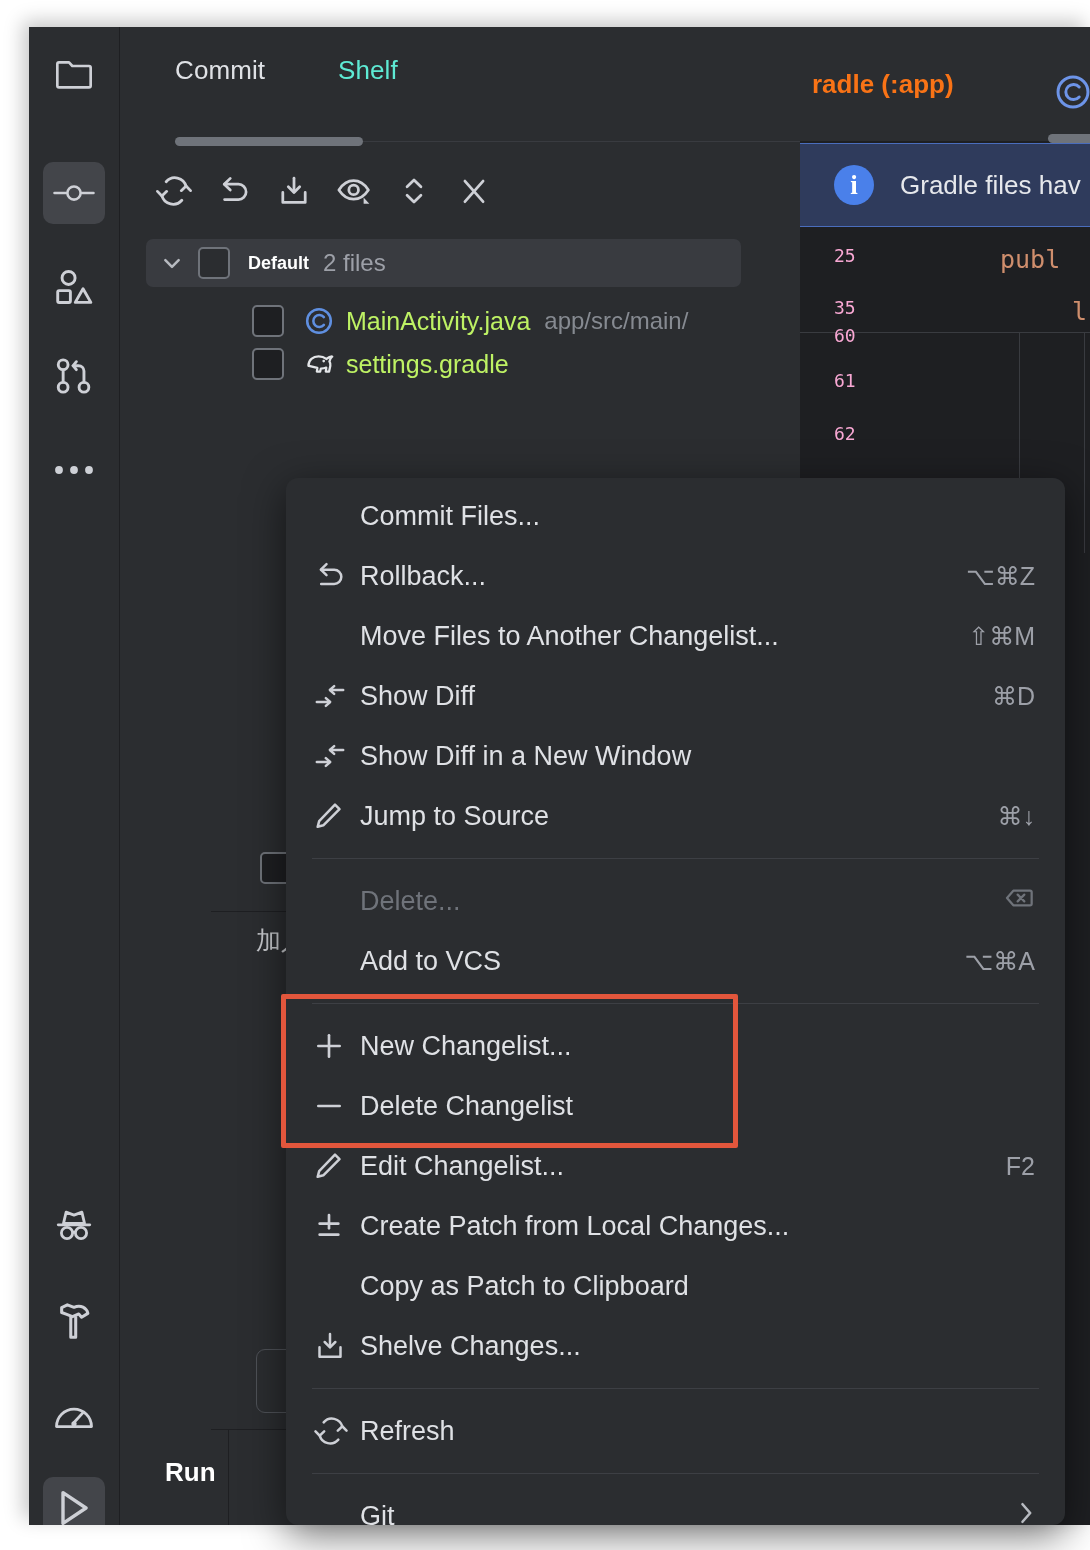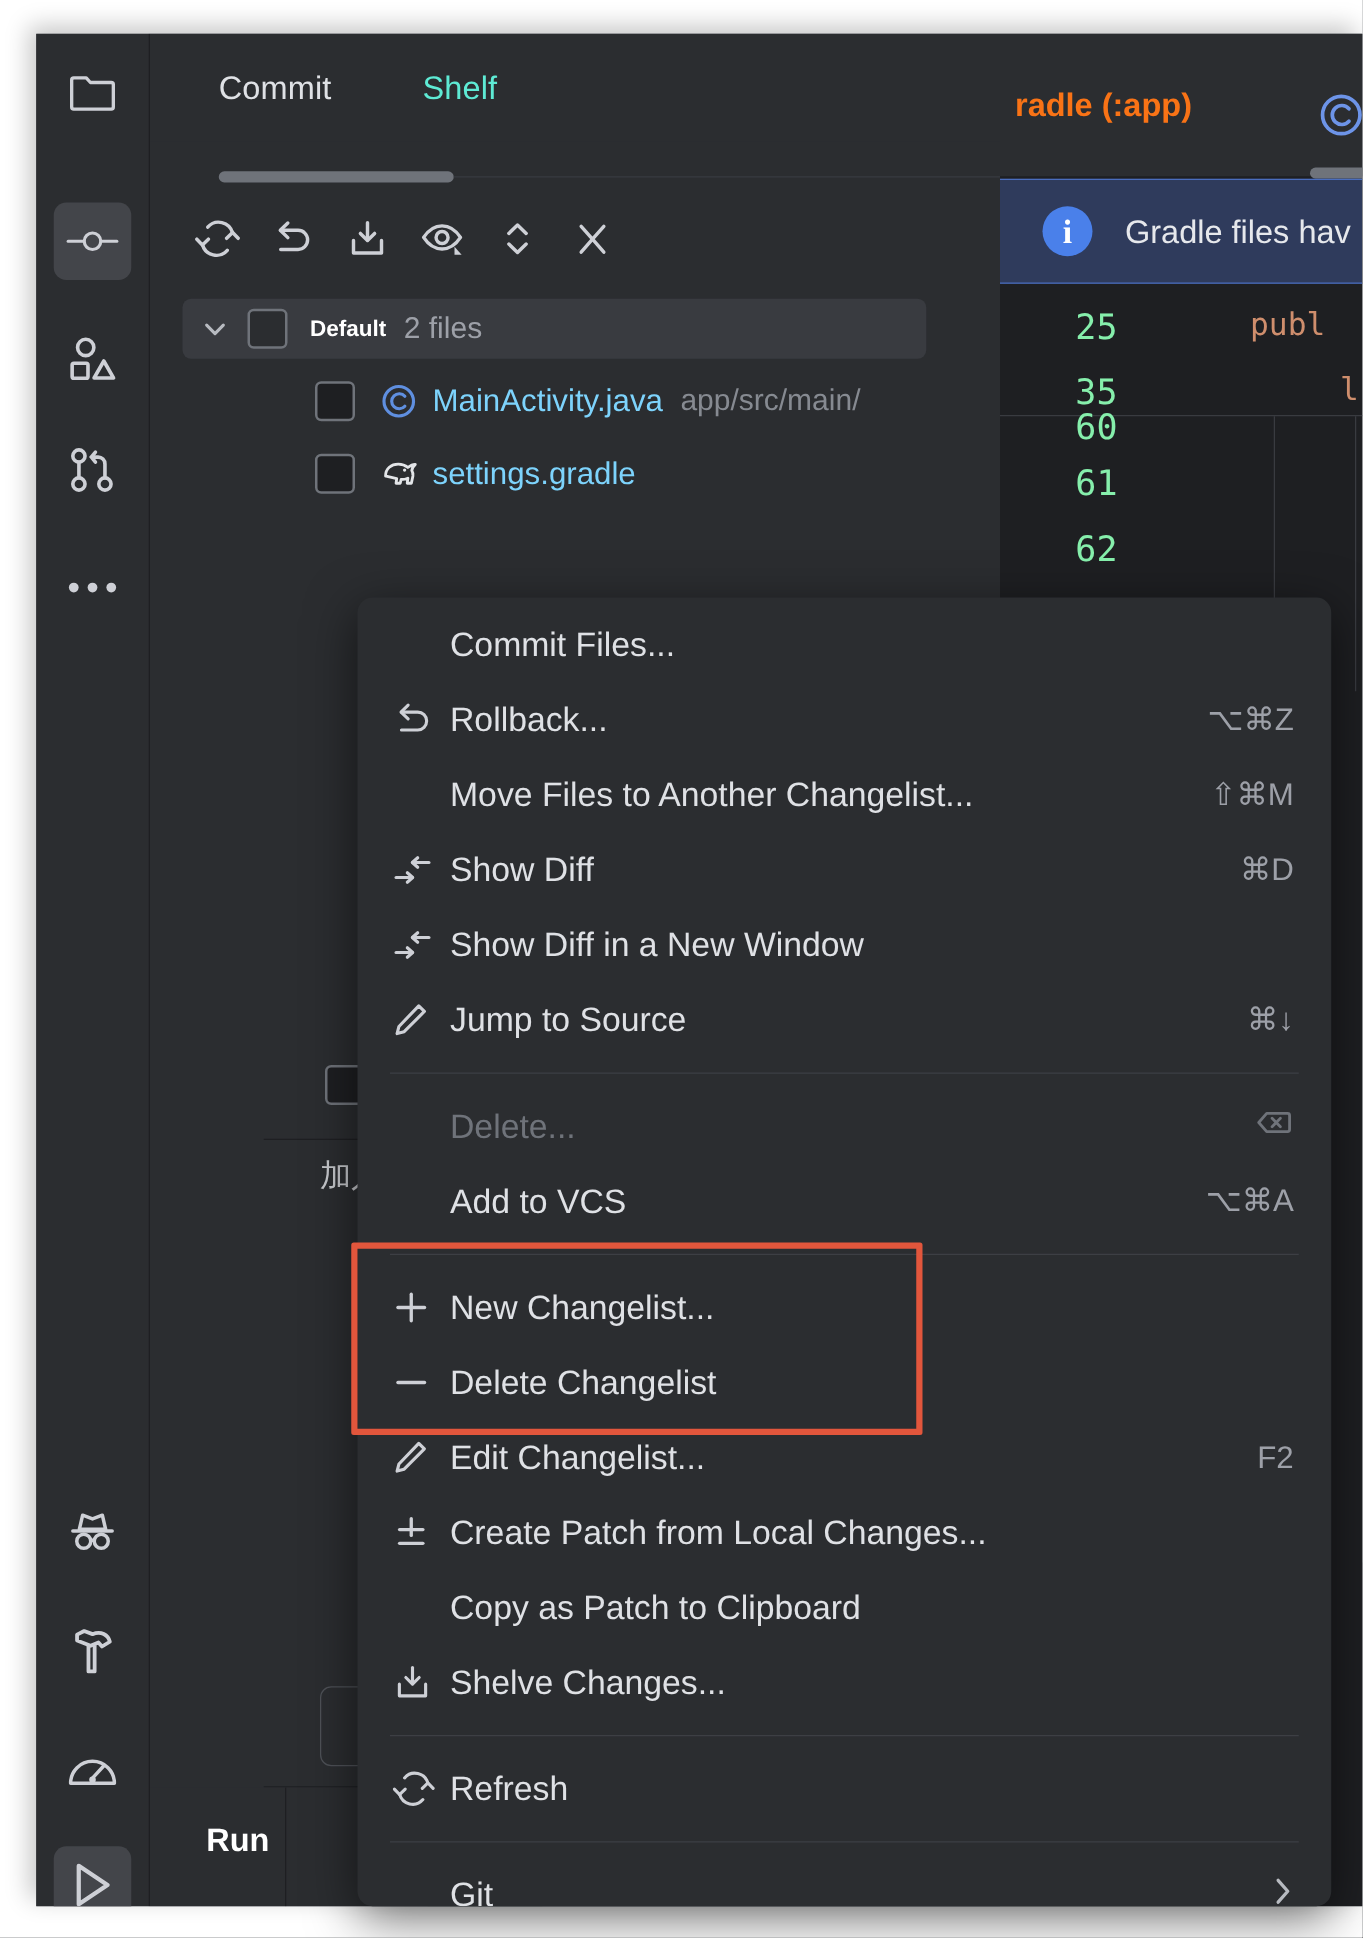--- a/index.html
+++ b/index.html
@@ -104,21 +104,21 @@
     margin-left: 18px; font-size: 18px; font-weight: bold; color: #ffffff;
   }
   #count-default { margin-left: 14px; font-size: 24px; color: #9da0a8; }
 
   .file-row {
     position: absolute; left: 26px;
     height: 48px; display:flex; align-items:center;
   }
   .file-row .cbox { margin-left: 106px; }
   .file-icon { margin-left: 20px; width: 30px; height: 30px; flex:none; }
-  .file-name { margin-left: 12px; font-size: 25px; color: #7dd3fc; white-space: nowrap; }
+  .file-name { margin-left: 12px; font-size: 25px; color: #bef264; white-space: nowrap; }
   .file-path { margin-left: 14px; font-size: 24px; color: #868a91; white-space: nowrap; }
 
   
   #amend-row {
     position:absolute; left:140px; top:825px;
     display:flex; align-items:center;
   }
   #amend-row .cbox { margin-left: 0; }
   #amend-label { margin-left: 18px; font-size:26px; color:#dfe1e5; white-space:nowrap;}
   #commit-msg-divider { position:absolute; left:91px; top:884px; width:680px; height:1px; background:#1e1f22;}
@@ -168,23 +168,23 @@
   }
   #notif-icon {
     margin-left: 34px; width: 40px; height: 40px; border-radius: 50%;
     background: #4a80ea; display:flex; align-items:center; justify-content:center;
     color:#fff; font-size:27px; font-weight:bold; font-family:"Liberation Serif",serif;
   }
   #notif-text { margin-left: 26px; font-size:26px; color:#e6e8ec; white-space:nowrap; }
 
   .gutter-num {
     position:absolute; right: 196px;
-    font-size: 28px; color: #86efac;
+    font-size: 18px; color: #f9a8d4;
     font-family:"DejaVu Sans Mono","Liberation Mono",monospace;
-    text-align: right; width: 60px;
+    text-align: left; width: 60px;
   }
   .code-tok {
     position:absolute;
     font-size: 25px; color:#cf8e6d;
     font-family:"DejaVu Sans Mono","Liberation Mono",monospace;
     white-space:nowrap;
   }
   #editor-hsep1 { position:absolute; left:0; top:305px; width:100%; height:1px; background:#393b40;}
   #editor-vsep1 { position:absolute; left:219px; top:306px; width:1px; height:220px; background:#393b40;}
   #editor-vsep2 { position:absolute; left:284px; top:306px; width:1px; height:220px; background:#393b40;}
@@ -415,21 +415,21 @@
           <span class="file-icon">
             <svg width="30" height="30" viewBox="0 0 16 16" fill="none" stroke="#5f8fe0" stroke-width="1.35">
               <circle cx="8" cy="8" r="6.3"></circle>
               <path d="M10.6 5.9 a3.2 3.2 0 1 0 0 4.2" stroke-linecap="round"></path>
             </svg>
           </span>
           <span class="file-name">MainActivity.java</span>
           <span class="file-path">app/src/main/</span>
         </div>
 
-        <div class="file-row" style="top:116px;">
+        <div class="file-row" style="top:101px;">
           <span class="cbox"></span>
           <span class="file-icon">
             <svg width="32" height="28" viewBox="0 0 18 16" fill="none" stroke="#e3e5e8" stroke-width="1.3" stroke-linejoin="round" stroke-linecap="round">
               <path d="M2.4 9.6 C2.4 6.2 5 4.2 8.2 4.2 c2 0 3.3 .6 4.4 1.5 1.2-.9 2.5-1.5 3.4-1.4 -1 .9-1.5 1.9-1.6 2.8 .5 .8 .6 1.7 .5 2.5 l-.7 3.3 h-1.9 l.3-2.3 c-.9 .4-2 .6-3.1 .6 l-.4 1.7 H7.2 l.3-2.1 C4.9 10.2 3.7 9.9 2.4 9.6z"></path>
               <circle cx="11.1" cy="6.9" r=".75" fill="#e3e5e8" stroke="none"></circle>
             </svg>
           </span>
           <span class="file-name">settings.gradle</span>
           <span class="file-path"></span>
         </div>

